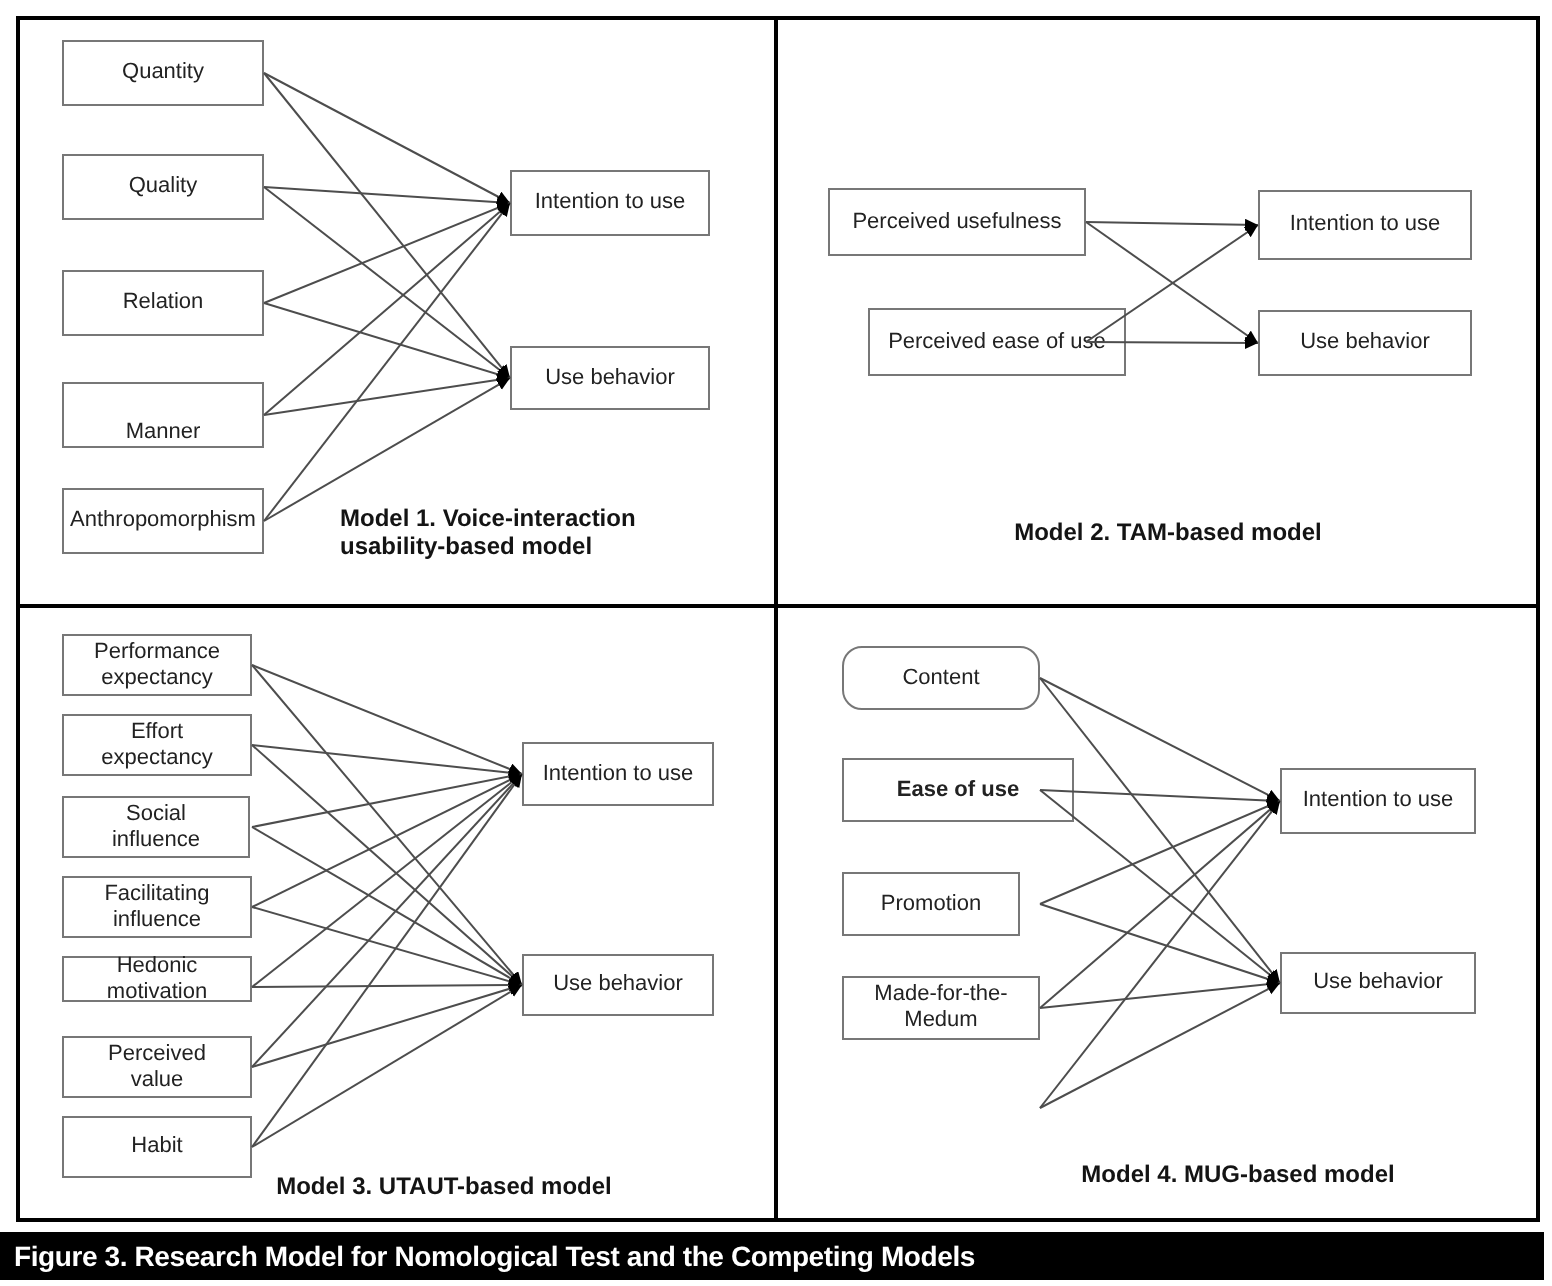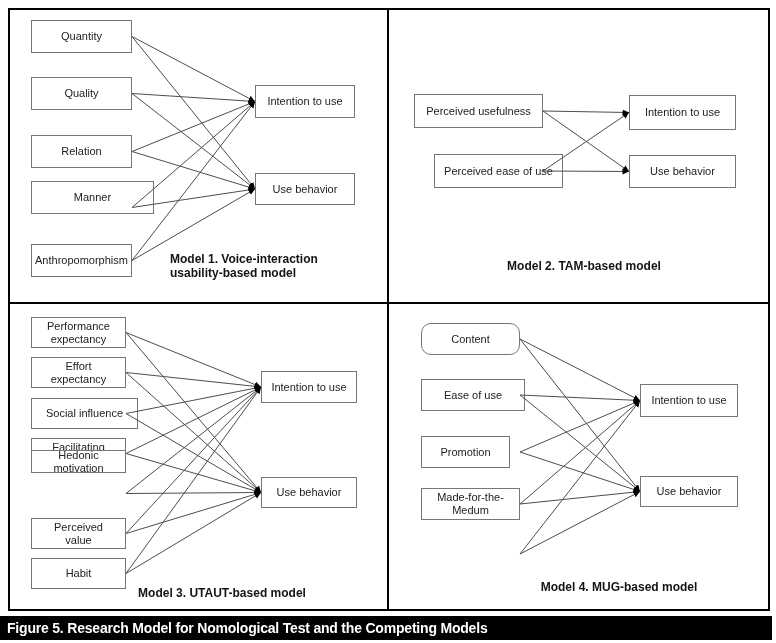--- a/index.html
+++ b/index.html
@@ -83,32 +83,32 @@
         <line x1="520" y1="452" x2="640" y2="400.5" stroke="#4d4d4d" stroke-width="1" marker-end="url(#arrow)"></line>
         <line x1="520" y1="452" x2="640" y2="491.5" stroke="#4d4d4d" stroke-width="1" marker-end="url(#arrow)"></line>
         <line x1="520" y1="504" x2="640" y2="400.5" stroke="#4d4d4d" stroke-width="1" marker-end="url(#arrow)"></line>
         <line x1="520" y1="504" x2="640" y2="491.5" stroke="#4d4d4d" stroke-width="1" marker-end="url(#arrow)"></line>
         <line x1="520" y1="554" x2="640" y2="400.5" stroke="#4d4d4d" stroke-width="1" marker-end="url(#arrow)"></line>
         <line x1="520" y1="554" x2="640" y2="491.5" stroke="#4d4d4d" stroke-width="1" marker-end="url(#arrow)"></line>
       </g>
   </svg>
 
   <div class="figure-bar">
-    <span>Figure 5. Research Model for Nomological Test and the Competing Models</span>
+    <span>Figure 3. Research Model for Nomological Test and the Competing Models</span>
   </div>
 <div class="node" style="left: 31px; top: 20px; width: 101px; height: 33px;">
       <span>Quantity</span>
     </div>
     <div class="node" style="left: 31px; top: 77px; width: 101px; height: 33px;">
       <span>Quality</span>
     </div>
     <div class="node" style="left: 31px; top: 135px; width: 101px; height: 33px;">
       <span>Relation</span>
     </div>
-    <div class="node" style="left: 31px; top: 181px; width: 123px; height: 33px;">
+    <div class="node" style="left: 31px; top: 191px; width: 101px; height: 33px; align-items: flex-end;">
       <span>Manner</span>
     </div>
     <div class="node" style="left: 31px; top: 244px; width: 101px; height: 33px;">
       <span>Anthropomorphism</span>
     </div>
     <div class="node" style="left: 255px; top: 85px; width: 100px; height: 33px;">
       <span>Intention to use</span>
     </div>
     <div class="node" style="left: 255px; top: 173px; width: 100px; height: 32px;">
       <span>Use behavior</span>
@@ -131,48 +131,48 @@
     </div>
     <div class="model-caption" style="left: 456px; top: 259px; width: 256px; text-align: center;">
       <div>Model 2. TAM-based model</div>
     </div>
     <div class="node node--narrow" style="left: 31px; top: 317px; width: 95px; height: 31px;">
       <span>Performance expectancy</span>
     </div>
     <div class="node node--narrow" style="left: 31px; top: 357px; width: 95px; height: 31px;">
       <span>Effort expectancy</span>
     </div>
-    <div class="node node--narrow" style="left: 31px; top: 398px; width: 107px; height: 31px;">
+    <div class="node node--narrow" style="left: 31px; top: 398px; width: 94px; height: 31px; justify-content: flex-end;">
       <span>Social influence</span>
     </div>
     <div class="node node--narrow" style="left: 31px; top: 438px; width: 95px; height: 31px;">
       <span>Facilitating influence</span>
     </div>
-    <div class="node node--narrow" style="left: 31px; top: 450px; width: 95px; height: 23px;">
+    <div class="node node--narrow" style="left: 31px; top: 478px; width: 95px; height: 23px;">
       <span>Hedonic motivation</span>
     </div>
     <div class="node node--narrow" style="left: 31px; top: 518px; width: 95px; height: 31px;">
       <span>Perceived value</span>
     </div>
     <div class="node node--narrow" style="left: 31px; top: 558px; width: 95px; height: 31px;">
       <span>Habit</span>
     </div>
     <div class="node" style="left: 261px; top: 371px; width: 96px; height: 32px;">
       <span>Intention to use</span>
     </div>
     <div class="node" style="left: 261px; top: 477px; width: 96px; height: 31px;">
       <span>Use behavior</span>
     </div>
     <div class="model-caption" style="left: 102px; top: 586px; width: 240px; text-align: center;">
       <div>Model 3. UTAUT-based model</div>
     </div>
     <div class="node" style="left: 421px; top: 323px; width: 99px; height: 32px; border-radius: 10px;">
       <span>Content</span>
     </div>
-    <div class="node" style="left: 421px; top: 379px; width: 104px; height: 32px;">
+    <div class="node" style="left: 421px; top: 379px; width: 116px; height: 32px; font-weight: bold;">
       <span>Ease of use</span>
     </div>
     <div class="node" style="left: 421px; top: 436px; width: 89px; height: 32px;">
       <span>Promotion</span>
     </div>
     <div class="node" style="left: 421px; top: 488px; width: 99px; height: 32px;">
       <span>Made-for-the-Medum</span>
     </div>
     <div class="node" style="left: 640px; top: 384px; width: 98px; height: 33px;">
       <span>Intention to use</span>

